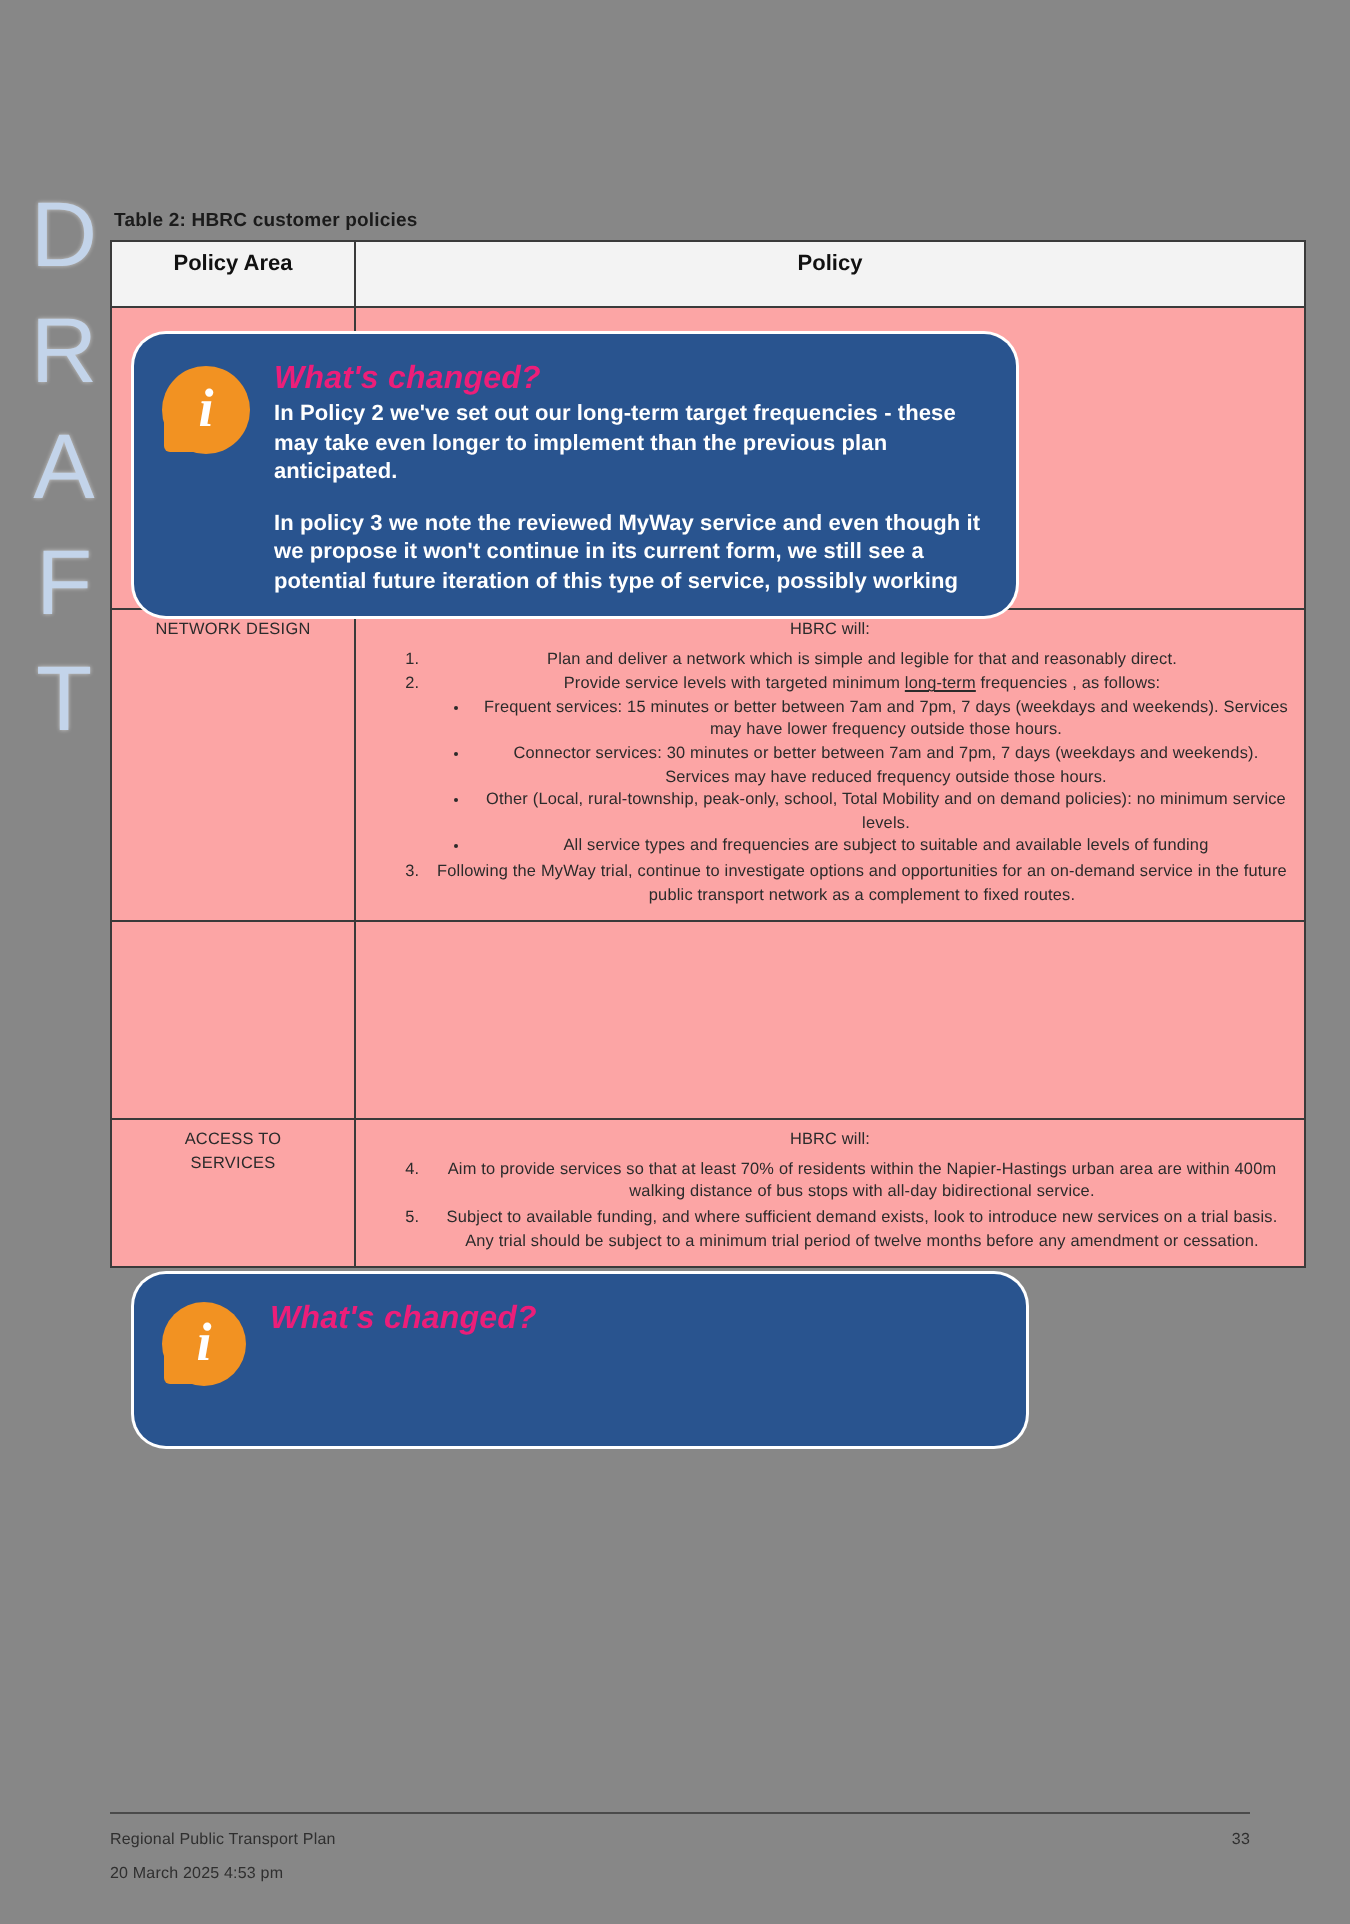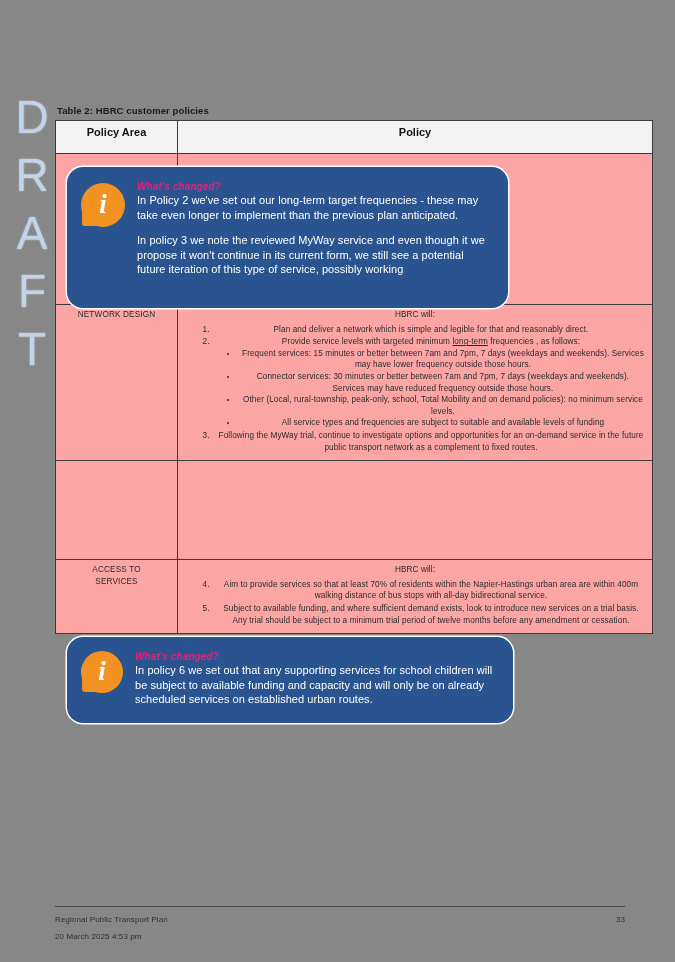--- a/index.html
+++ b/index.html
@@ -203,30 +203,31 @@
   }
 
   .callout-body {
     flex: 1 1 auto;
     min-width: 0;
   }
   .callout-title {
     color: #ec1e79;
     font-weight: bold;
     font-style: italic;
-    font-size: 10px;
+    font-size: 16px;
     margin: 0 0 1px 0;
     letter-spacing: .1px;
   }
   .callout-para {
     color: #ffffff;
     font-size: 11px;
     line-height: 14.6px;
     margin: 0;
     letter-spacing: .05px;
+    font-weight: bold;
   }
   .callout-para + .callout-para {
     margin-top: 11px;
   }
 
   
   .footer-rule {
     position: absolute;
     left: 55px;
     top: 906px;
@@ -352,21 +353,20 @@
 </div>
 
 <div class="callout callout-2">
   <div class="info-icon">
     <div class="bubble"></div>
     <div class="tail"></div>
     <div class="glyph">i</div>
   </div>
   <div class="callout-body">
     <p class="callout-title">What's changed?</p>
-    <p class="callout-para">In policy 6 we set out that any supporting services for school children will be subject to available funding and capacity and will only be on already scheduled services on established urban routes.</p>
   </div>
 </div>
 
 <div class="footer-rule"></div>
 <div class="footer">
   <div class="footer-row">
     <span>Regional Public Transport Plan</span>
     <span>33</span>
   </div>
   <div class="footer-line2">20 March 2025 4:53 pm</div>

